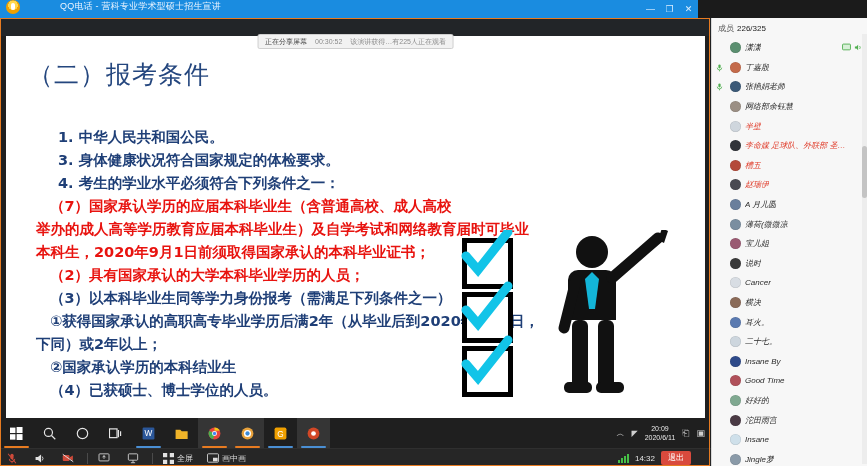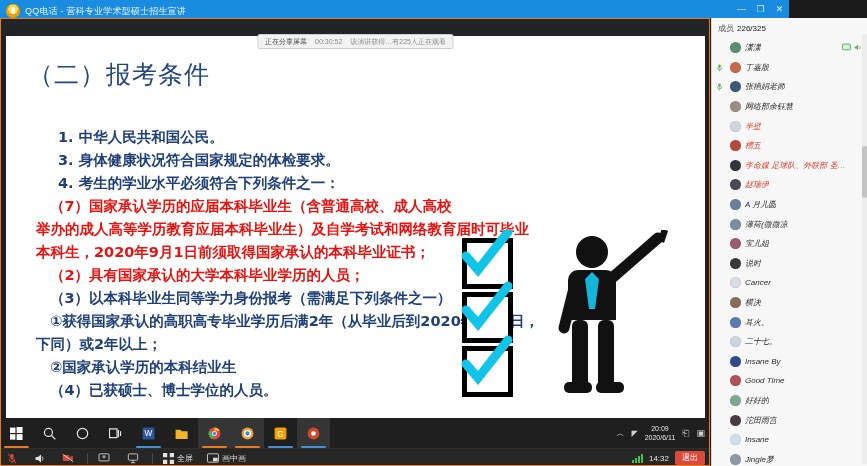--- a/index.html
+++ b/index.html
@@ -1,21 +1,21 @@
 <!DOCTYPE html>
 <html><head>
 <meta charset="utf-8">
 <style>
   html,body{margin:0;padding:0;background:#1b1b1b;}
   body{width:867px;height:466px;overflow:hidden;font-family:"Liberation Sans","DejaVu Sans",sans-serif;}
   #app{position:relative;width:867px;height:466px;background:#1b1b1b;}
 
   
-  .titlebar{position:absolute;left:0;top:0;width:789px;height:18px;background:#1a8ce0;
-    display:flex;align-items:flex-end;}
+  .titlebar{position:absolute;left:0;top:0;width:698px;height:18px;background:#1a8ce0;
+    display:flex;align-items:flex-start;gap:35px;}
   .tb-logo{width:14px;height:14px;margin-left:6px;margin-right:5px;border-radius:50%;
     background:radial-gradient(circle at 50% 38%, #ffd84d 0 42%, #f0a000 44% 100%);
     position:relative;flex:0 0 auto;}
   .tb-logo:after{content:"";position:absolute;left:5px;top:3px;width:4px;height:7px;border-radius:2px;background:#fff;}
   .tb-title{color:#eaf4ff;font-size:9px;letter-spacing:.2px;white-space:nowrap;}
   .tb-ctrls{margin-left:auto;display:flex;height:18px;}
   .tb-btn{width:19px;height:18px;display:flex;align-items:center;justify-content:center;
     color:#dbeeff;font-size:9px;}
 
   
@@ -73,21 +73,21 @@
   .tk.active{background:#353535;}
   .tk .uline{position:absolute;bottom:0;left:4px;right:4px;height:2px;border-radius:1px;}
   .tray{margin-left:auto;display:flex;align-items:center;gap:7px;padding-right:6px;height:30px;}
   .clock{font-size:7px;color:#e8e8e8;line-height:9px;text-align:center;}
 
   
   .ctrlbar{position:absolute;left:0;top:448px;width:711px;height:18px;background:#262626;
     display:flex;align-items:center;gap:0;border-top:1px solid #2f2f2f;}
   .cbtn{height:18px;display:flex;align-items:center;gap:3px;padding:0 7px;color:#d8d8d8;font-size:8px;}
   .sep{width:1px;height:11px;background:#4a4a4a;margin:0 3px;}
-  .right-ctrls{margin-left:auto;display:flex;align-items:center;gap:6px;padding-right:6px;}
+  .right-ctrls{margin-left:auto;display:flex;align-items:center;gap:6px;padding-right:20px;}
   .timer{font-size:8px;color:#e3e3e3;}
   .exit{background:#d94a3d;color:#fff;font-size:8px;border-radius:2px;padding:2px 7px;line-height:10px;}
   .bars{display:flex;align-items:flex-end;gap:1px;height:9px;}
   .bars i{display:block;width:2px;background:#46c046;}
   .outline-frame{position:absolute;left:0;top:18px;width:710px;height:448px;border:1px solid #e77b21;
     box-sizing:border-box;pointer-events:none;}
 </style>
 </head>
 <body>
 
@@ -197,26 +197,26 @@
         </div>
         <div class="mrow">
           <div class="avatar" style="background: rgb(155, 143, 132);"></div>
           <span class="mname">网络部余钰慧</span>
         </div>
         <div class="mrow">
           <div class="avatar" style="background: rgb(207, 214, 221);"></div>
           <span class="mname red">半壁</span>
         </div>
         <div class="mrow">
+          <div class="avatar" style="background: rgb(49, 52, 58);"></div>
+          <span class="mname red">李命媒 足球队、外联部 圣…</span>
+        </div>
+        <div class="mrow">
           <div class="avatar" style="background: rgb(180, 74, 58);"></div>
           <span class="mname red">槽五</span>
-        </div>
-        <div class="mrow">
-          <div class="avatar" style="background: rgb(49, 52, 58);"></div>
-          <span class="mname red">李命媒 足球队、外联部 圣…</span>
         </div>
         <div class="mrow">
           <div class="avatar" style="background: rgb(74, 74, 82);"></div>
           <span class="mname red">赵瑞伊</span>
         </div>
         <div class="mrow">
           <div class="avatar" style="background: rgb(106, 127, 156);"></div>
           <span class="mname">A 月儿圆</span>
         </div>
         <div class="mrow">

